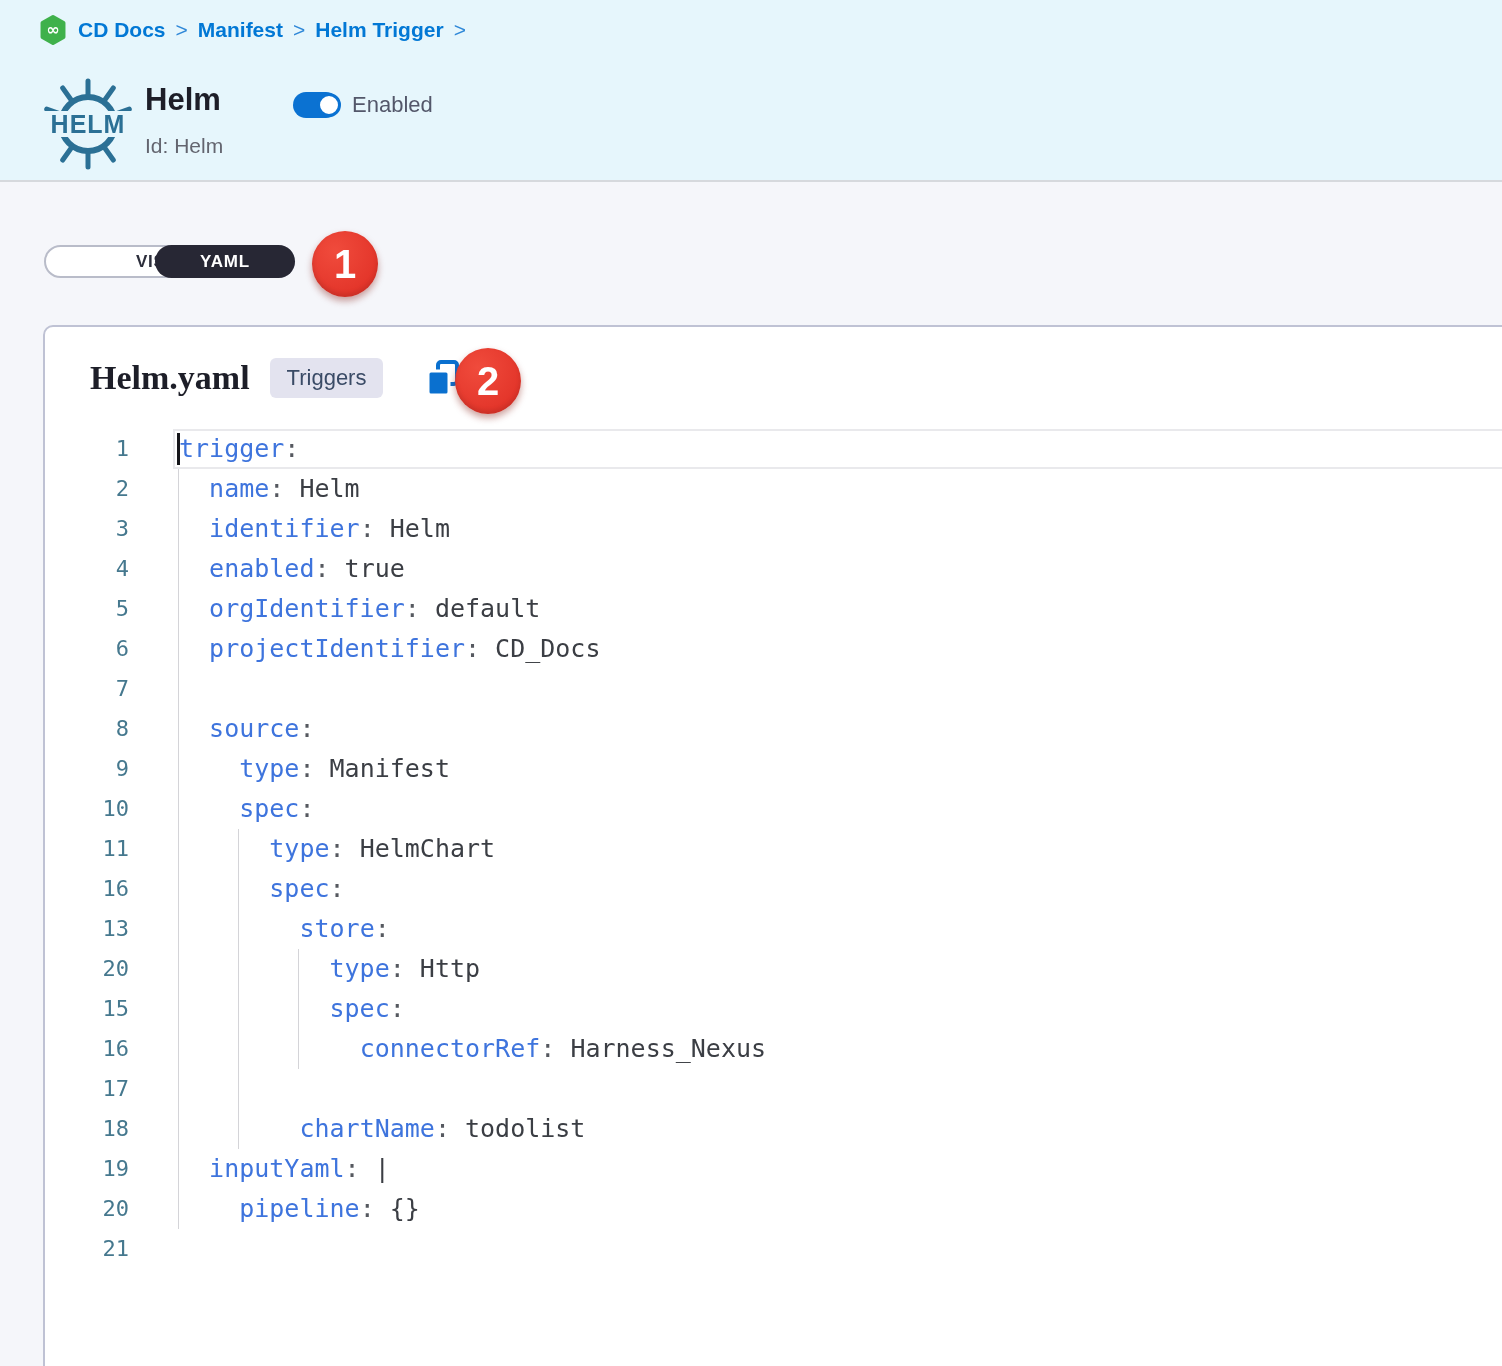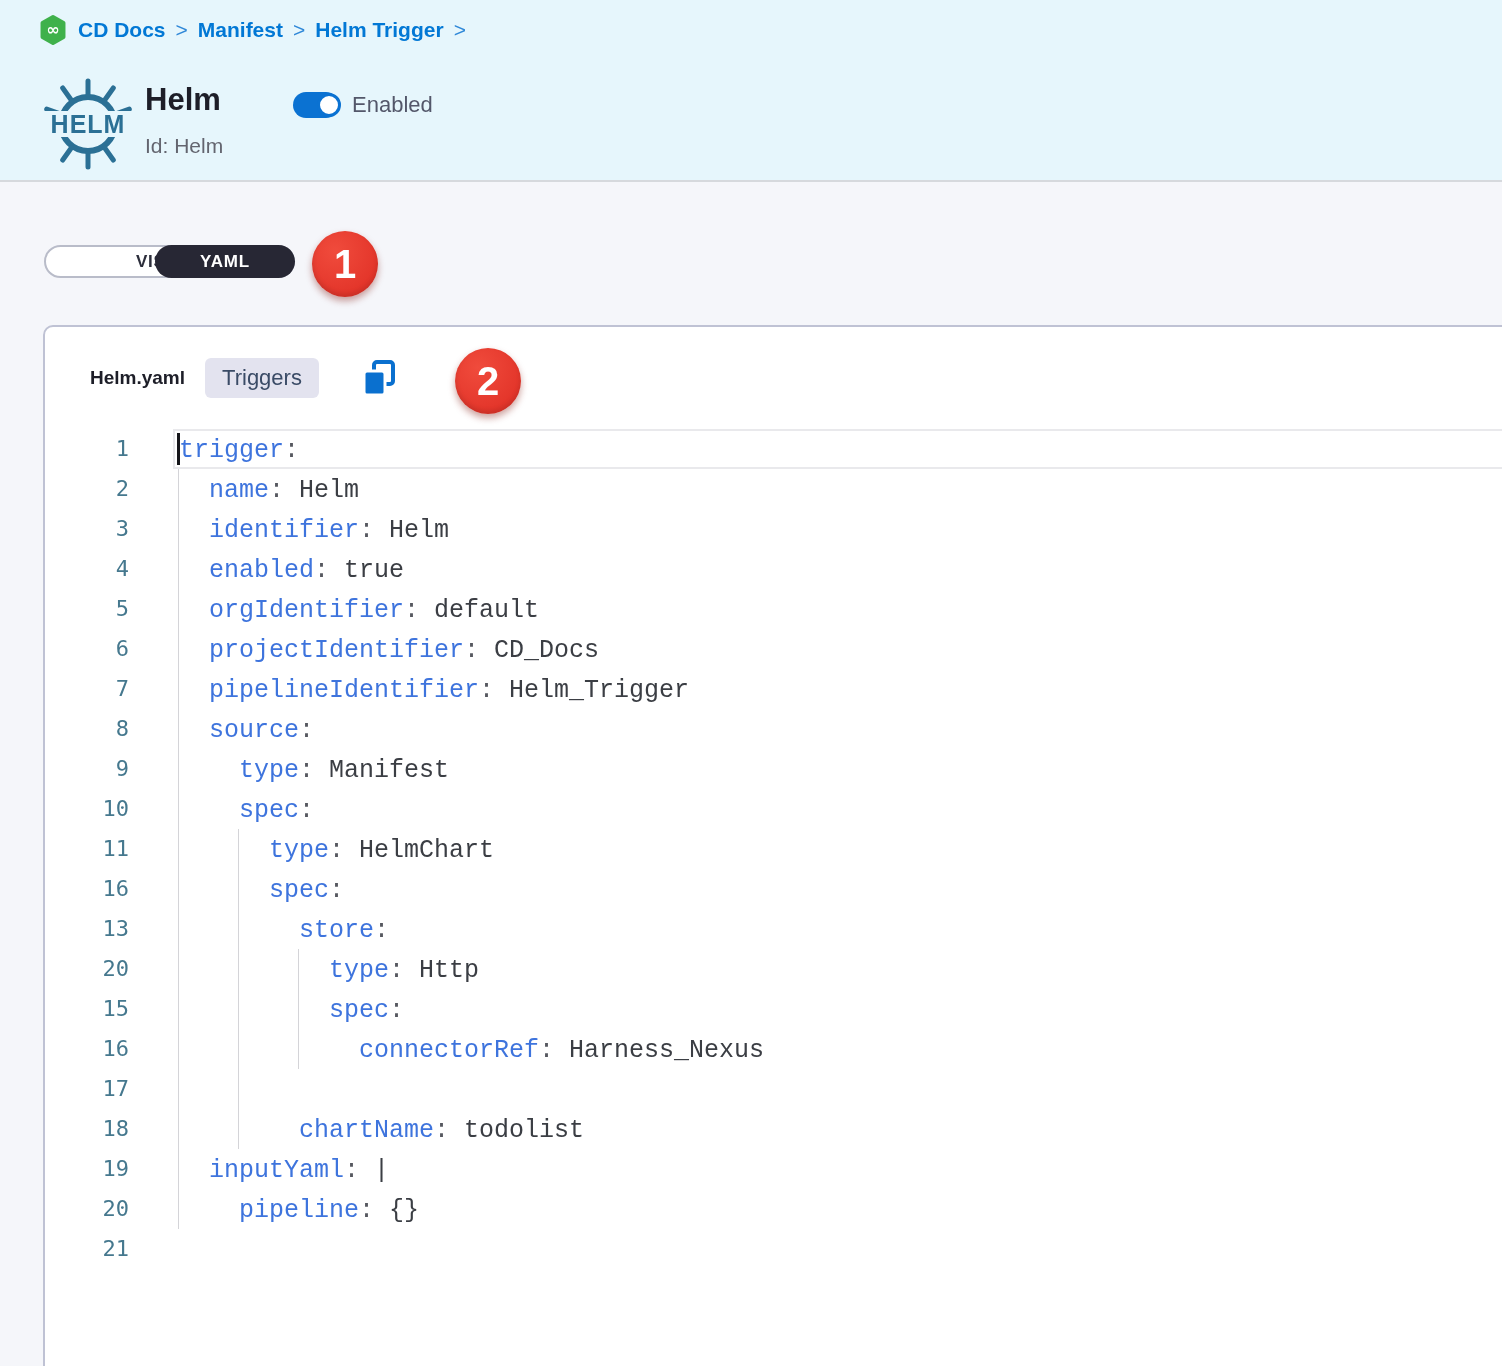--- a/index.html
+++ b/index.html
@@ -37,32 +37,32 @@
              box-shadow:0 4px 7px rgba(130,22,12,.40), inset 0 -3px 5px rgba(0,0,0,.12);
              display:flex; align-items:center; justify-content:center;
              color:#ffffff; font-size:40px; font-weight:700; z-index:30; }
   .callout-1 { left:312px; top:231px; }
   .callout-2 { left:455px; top:348px; }
 
   
   .panel { position:absolute; left:43px; top:325px; width:1490px; height:1100px;
            background:#ffffff; border:2px solid #bfc2d4; border-radius:10px; z-index:10; }
   .panel-header { display:flex; align-items:center; padding:30px 0 0 45px; height:72px; }
-  .file-name { font-size:19px; font-weight:700; color:#1d1e28; }
+  .file-name { font-size:34px; font-weight:700; color:#1d1e28;font-family:Liberation Serif, serif; }
   .badge { margin-left:20px; background:#e3e3ef; color:#3a4b66; font-size:22px;
            padding:7px 17px; border-radius:6px; }
   .copy-btn { margin-left:42px; cursor:pointer; display:flex; align-items:center; }
 
   
   .code-area { margin-top:30px; font-family:"DejaVu Sans Mono", monospace; font-size:25px; }
   .code-row { display:flex; height:40px; line-height:40px; }
   .ln { width:84px; text-align:right; color:#45788e; font-size:22px; flex:none;
         user-select:none; }
   .code { flex:1; margin-left:50px; position:relative; white-space:pre; color:#3b3e44; }
-  .code .txt { white-space:pre;font-family:Liberation Mono, monospace; }
+  .code .txt { white-space:pre; }
   .code .k { color:#3e74dd; }
   .code .c { color:#55585f; }
   .code .v { color:#3b3e44; }
   .guide { position:absolute; top:0; bottom:0; width:1px; background:#d4d4d8; }
   .code.current::after { content:""; position:absolute; left:-6px; right:0; top:0; bottom:0;
                          border:2px solid #e9e9ec; pointer-events:none; }
   .cursor { position:absolute; left:-2px; top:4px; width:3px; height:32px; background:#15161a; }
 </style>
 </head>
 <body>
@@ -155,21 +155,21 @@
           <div class="code-row">
             <div class="ln">5</div>
             <div class="code"><span class="guide" style="left: calc(0ch - 1px);"></span><span class="txt">  <span class="k">orgIdentifier</span><span class="c">:</span> <span class="v">default</span></span></div>
           </div>
           <div class="code-row">
             <div class="ln">6</div>
             <div class="code"><span class="guide" style="left: calc(0ch - 1px);"></span><span class="txt">  <span class="k">projectIdentifier</span><span class="c">:</span> <span class="v">CD_Docs</span></span></div>
           </div>
           <div class="code-row">
             <div class="ln">7</div>
-            <div class="code"><span class="guide" style="left: calc(0ch - 1px);"></span><span class="txt">  <span class="k">pipelineIdentifier</span><span class="c">:</span> <span class="v">Helm_Trigger</span></span></div>
+            <div class="code"><span class="guide" style="left: calc(0ch - 1px);"></span></div>
           </div>
           <div class="code-row">
             <div class="ln">8</div>
             <div class="code"><span class="guide" style="left: calc(0ch - 1px);"></span><span class="txt">  <span class="k">source</span><span class="c">:</span></span></div>
           </div>
           <div class="code-row">
             <div class="ln">9</div>
             <div class="code"><span class="guide" style="left: calc(0ch - 1px);"></span><span class="txt">    <span class="k">type</span><span class="c">:</span> <span class="v">Manifest</span></span></div>
           </div>
           <div class="code-row">

